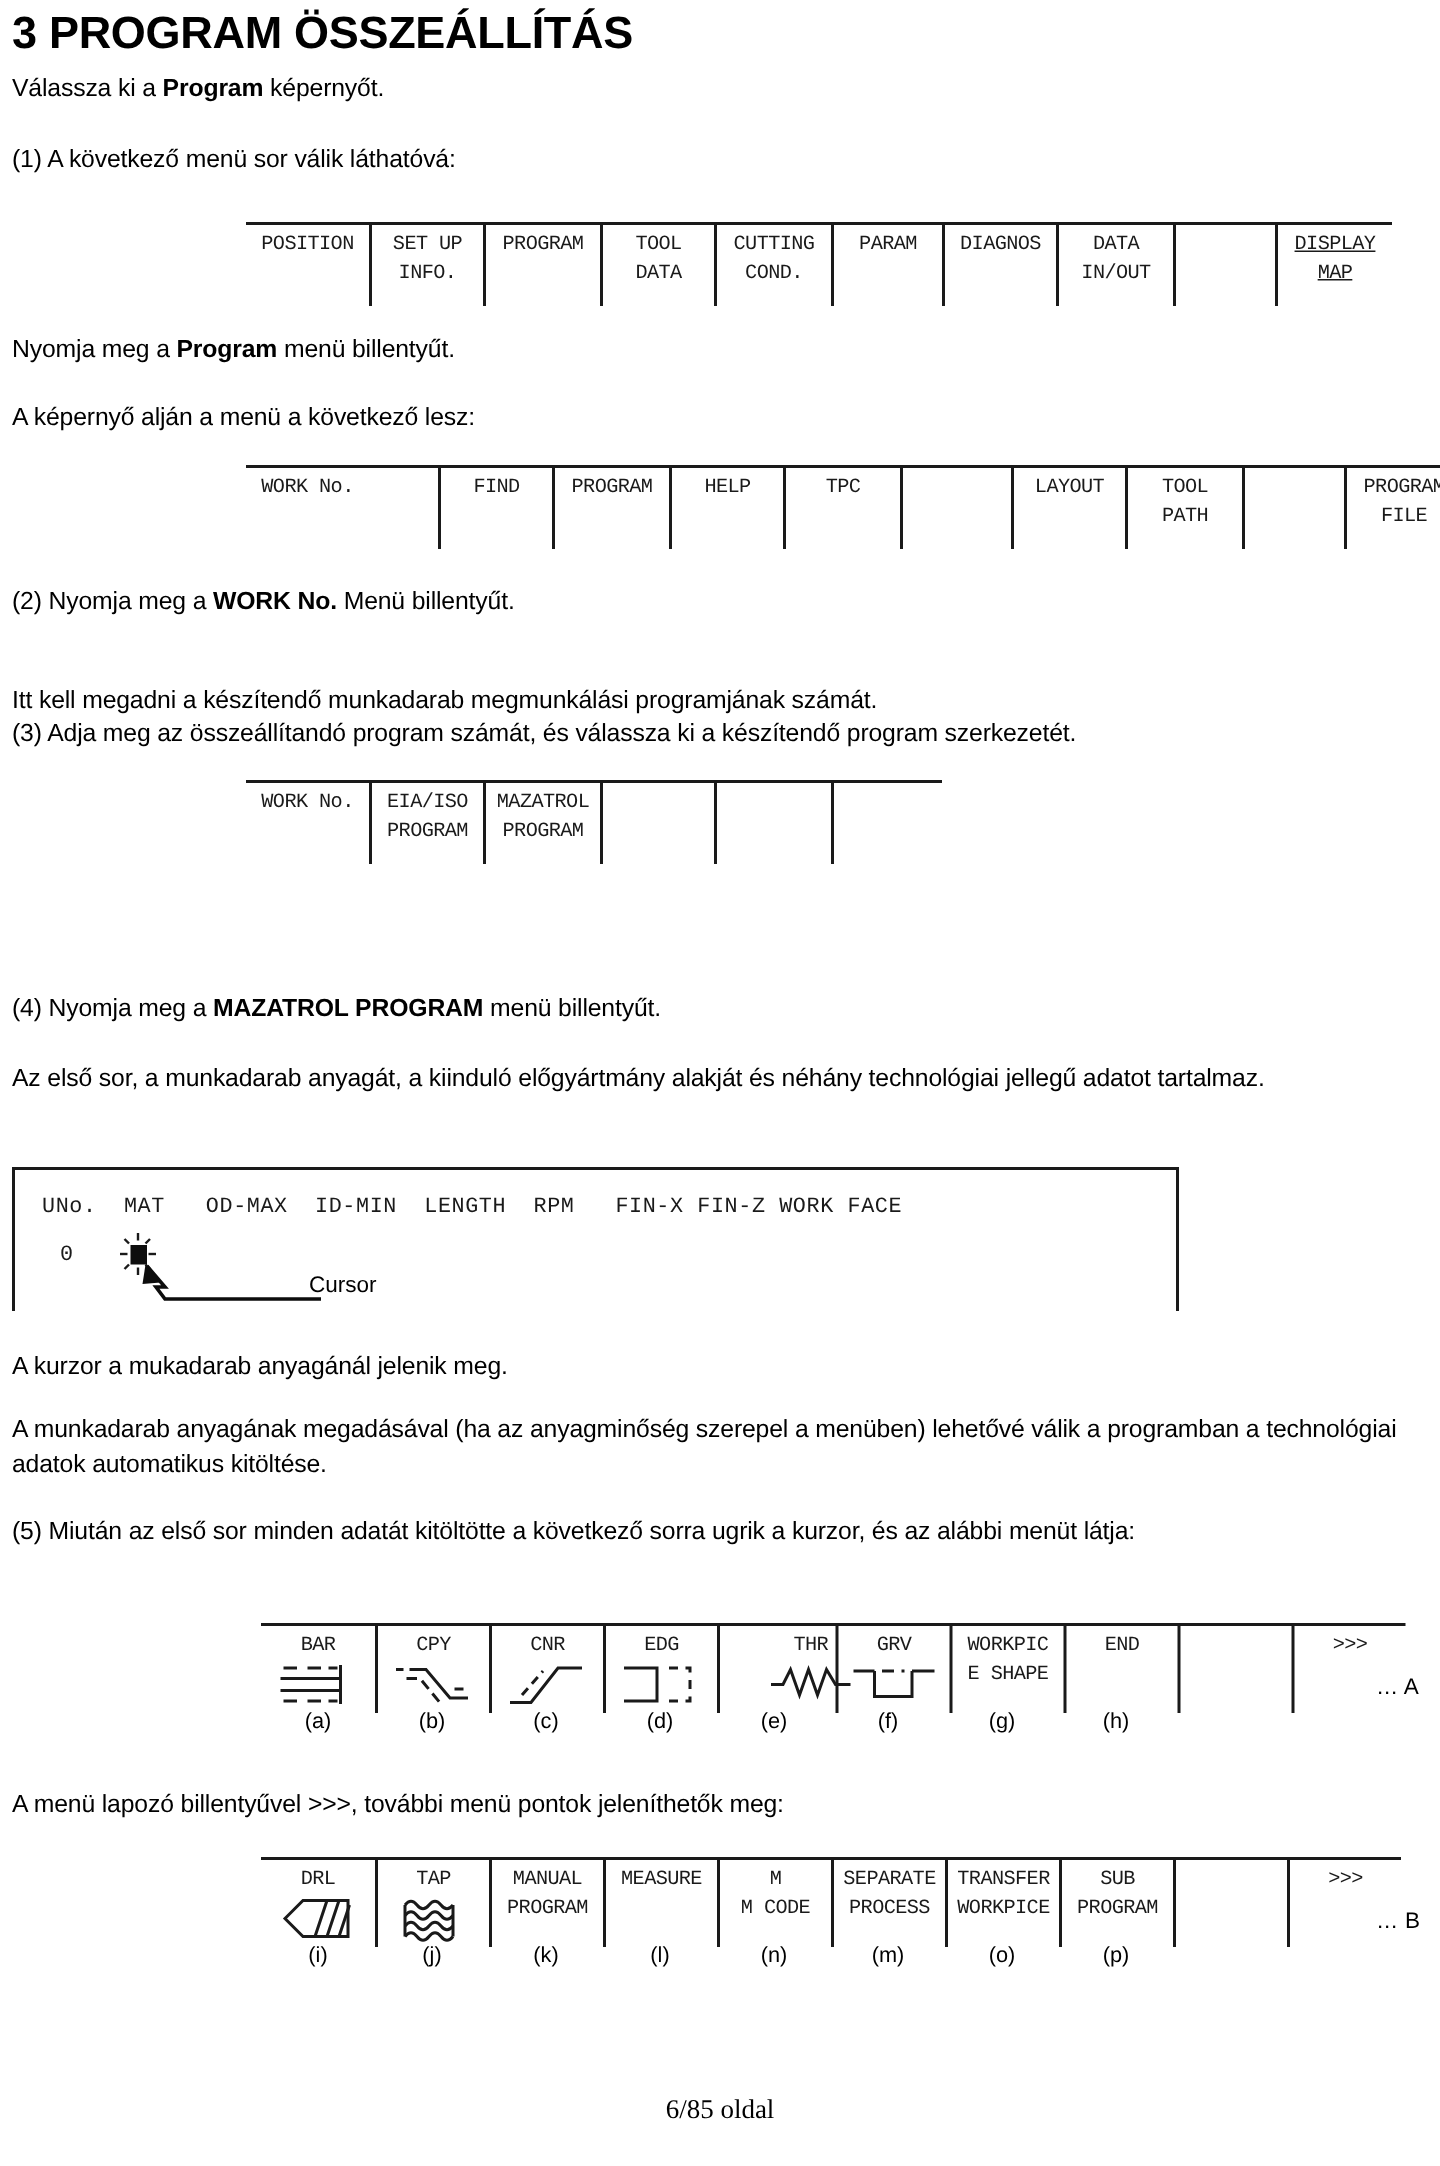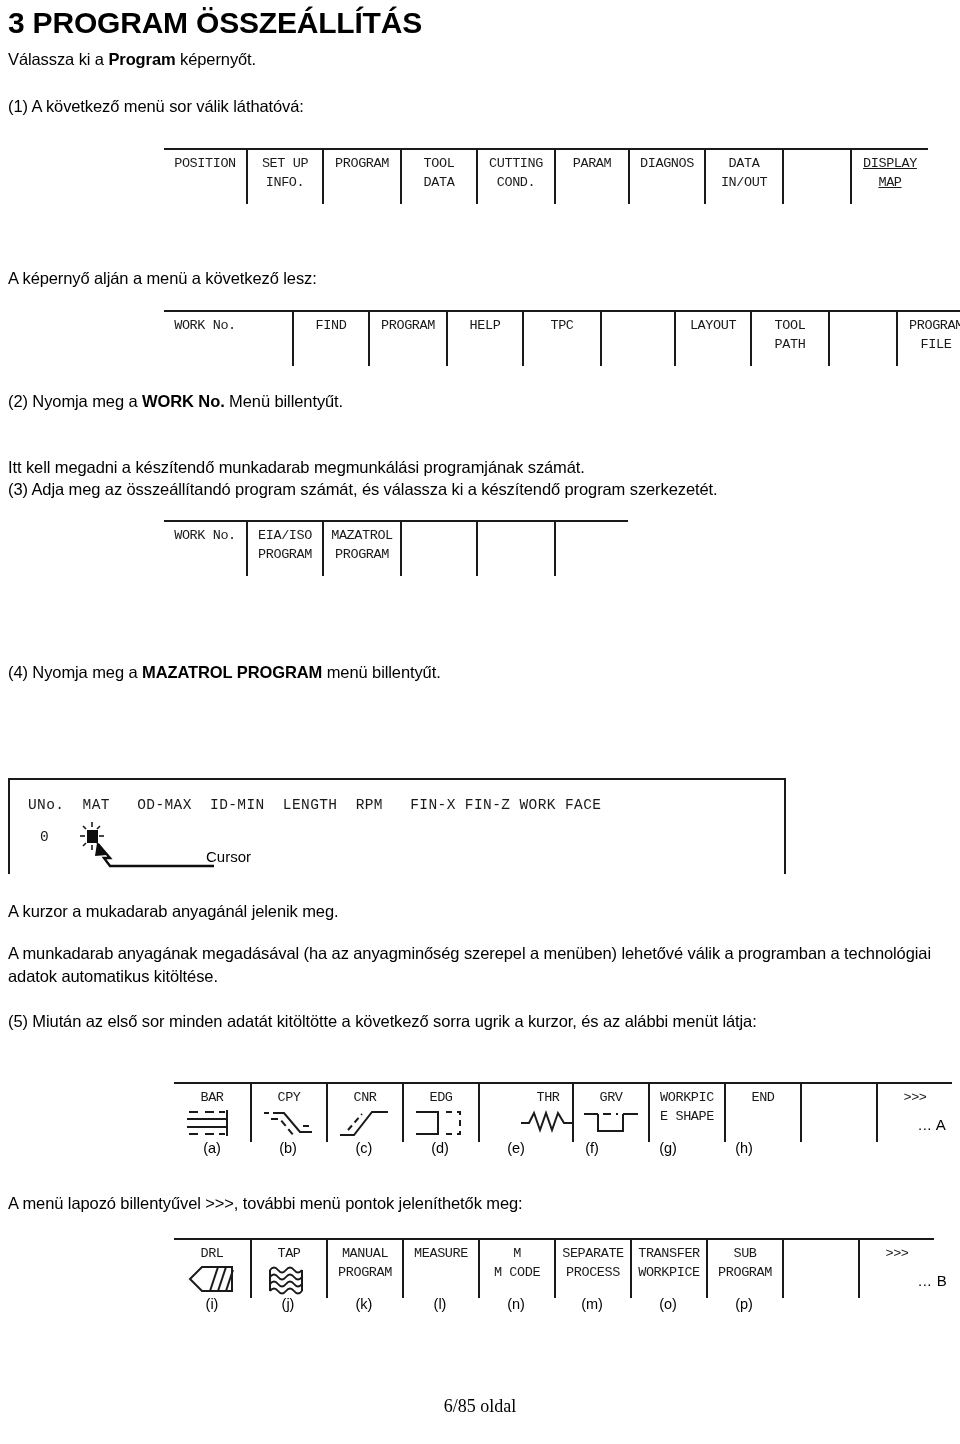--- a/index.html
+++ b/index.html
@@ -183,20 +183,23 @@
         <span class="ln">DATA</span>
         <span class="ln">IN/OUT</span>
       </div>
       <div class="cell" style="width: 68px;"></div>
       <div class="cell" style="width: 78px; text-decoration: underline;">
         <span class="ln">DISPLAY</span>
         <span class="ln">MAP</span>
       </div>
     </div>
 
+  <div class="para" style="top:222px;">
+    <span>Nyomja meg a </span><b>Program</b><span> menü billentyűt.</span>
+  </div>
 
   <div class="para" style="top:267px;">A képernyő alján a menü a következő lesz:</div>
 
   <div class="menubar" id="menu-program" style="left:164px; top:310px; height:54px;">
       <div class="cell first" style="width: 82px;">
         <span class="ln">WORK No.</span>
       </div>
       <div class="cell" style="width: 76px; margin-left: 46px;">
         <span class="ln">FIND</span>
       </div>
@@ -247,20 +250,21 @@
       <div class="cell" style="width: 76px;"></div>
       <div class="cell" style="width: 78px;"></div>
       <div class="cell" style="width: 74px;"></div>
     </div>
 
 
   <div class="para" style="top:661px;">
     <span>(4) Nyomja meg a </span><b>MAZATROL PROGRAM</b><span> menü billentyűt.</span>
   </div>
 
+  <div class="para" style="top:708px;">Az első sor, a munkadarab anyagát, a kiinduló előgyártmány alakját és néhány technológiai jellegű adatot tartalmaz.</div>
 
   <div class="datatable" style="left:8px; top:778px; width:778px; height:96px;">
     <div class="hdr">UNo.  MAT   OD-MAX  ID-MIN  LENGTH  RPM   FIN-X FIN-Z WORK FACE</div>
     <div class="rownum">0</div>
 
     <div class="cursor-wrap">
       <svg width="40" height="36" viewBox="0 0 40 36" aria-hidden="true">
 
         <g stroke="#1a1a1a" stroke-width="1.6" stroke-linecap="butt">
           <line x1="14" y1="2" x2="14" y2="7"></line>
@@ -328,21 +332,21 @@
       </div>
       <div class="cell" style="width: 76px;">
         <span class="ln">EDG</span>
         <span class="icon"><svg width="54" height="30" viewBox="0 0 54 30">
             <g stroke="#1a1a1a" stroke-width="2" fill="none">
               <path d="M2 4 L24 4 L24 26 L2 26"></path>
               <path d="M32 4 L46 4 L46 26 L32 26" stroke-dasharray="6 5"></path>
             </g>
           </svg></span>
       </div>
-      <div class="cell" style="width: 94px; padding-left: 44px;">
+      <div class="cell" style="width: 79px; padding-left: 44px;">
         <span class="ln">THR</span>
         <span class="icon"><svg width="58" height="26" viewBox="0 0 58 26">
             <g stroke="#1a1a1a" stroke-width="2" fill="none" stroke-linejoin="miter">
               <path d="M2 15 L10 15 L15 5 L21 22 L27 5 L33 22 L39 5 L45 15 L55 15"></path>
             </g>
           </svg></span>
       </div>
       <div class="cell" style="width: 76px;">
         <span class="ln">GRV</span>
         <span class="icon"><svg width="58" height="28" viewBox="0 0 58 28">

